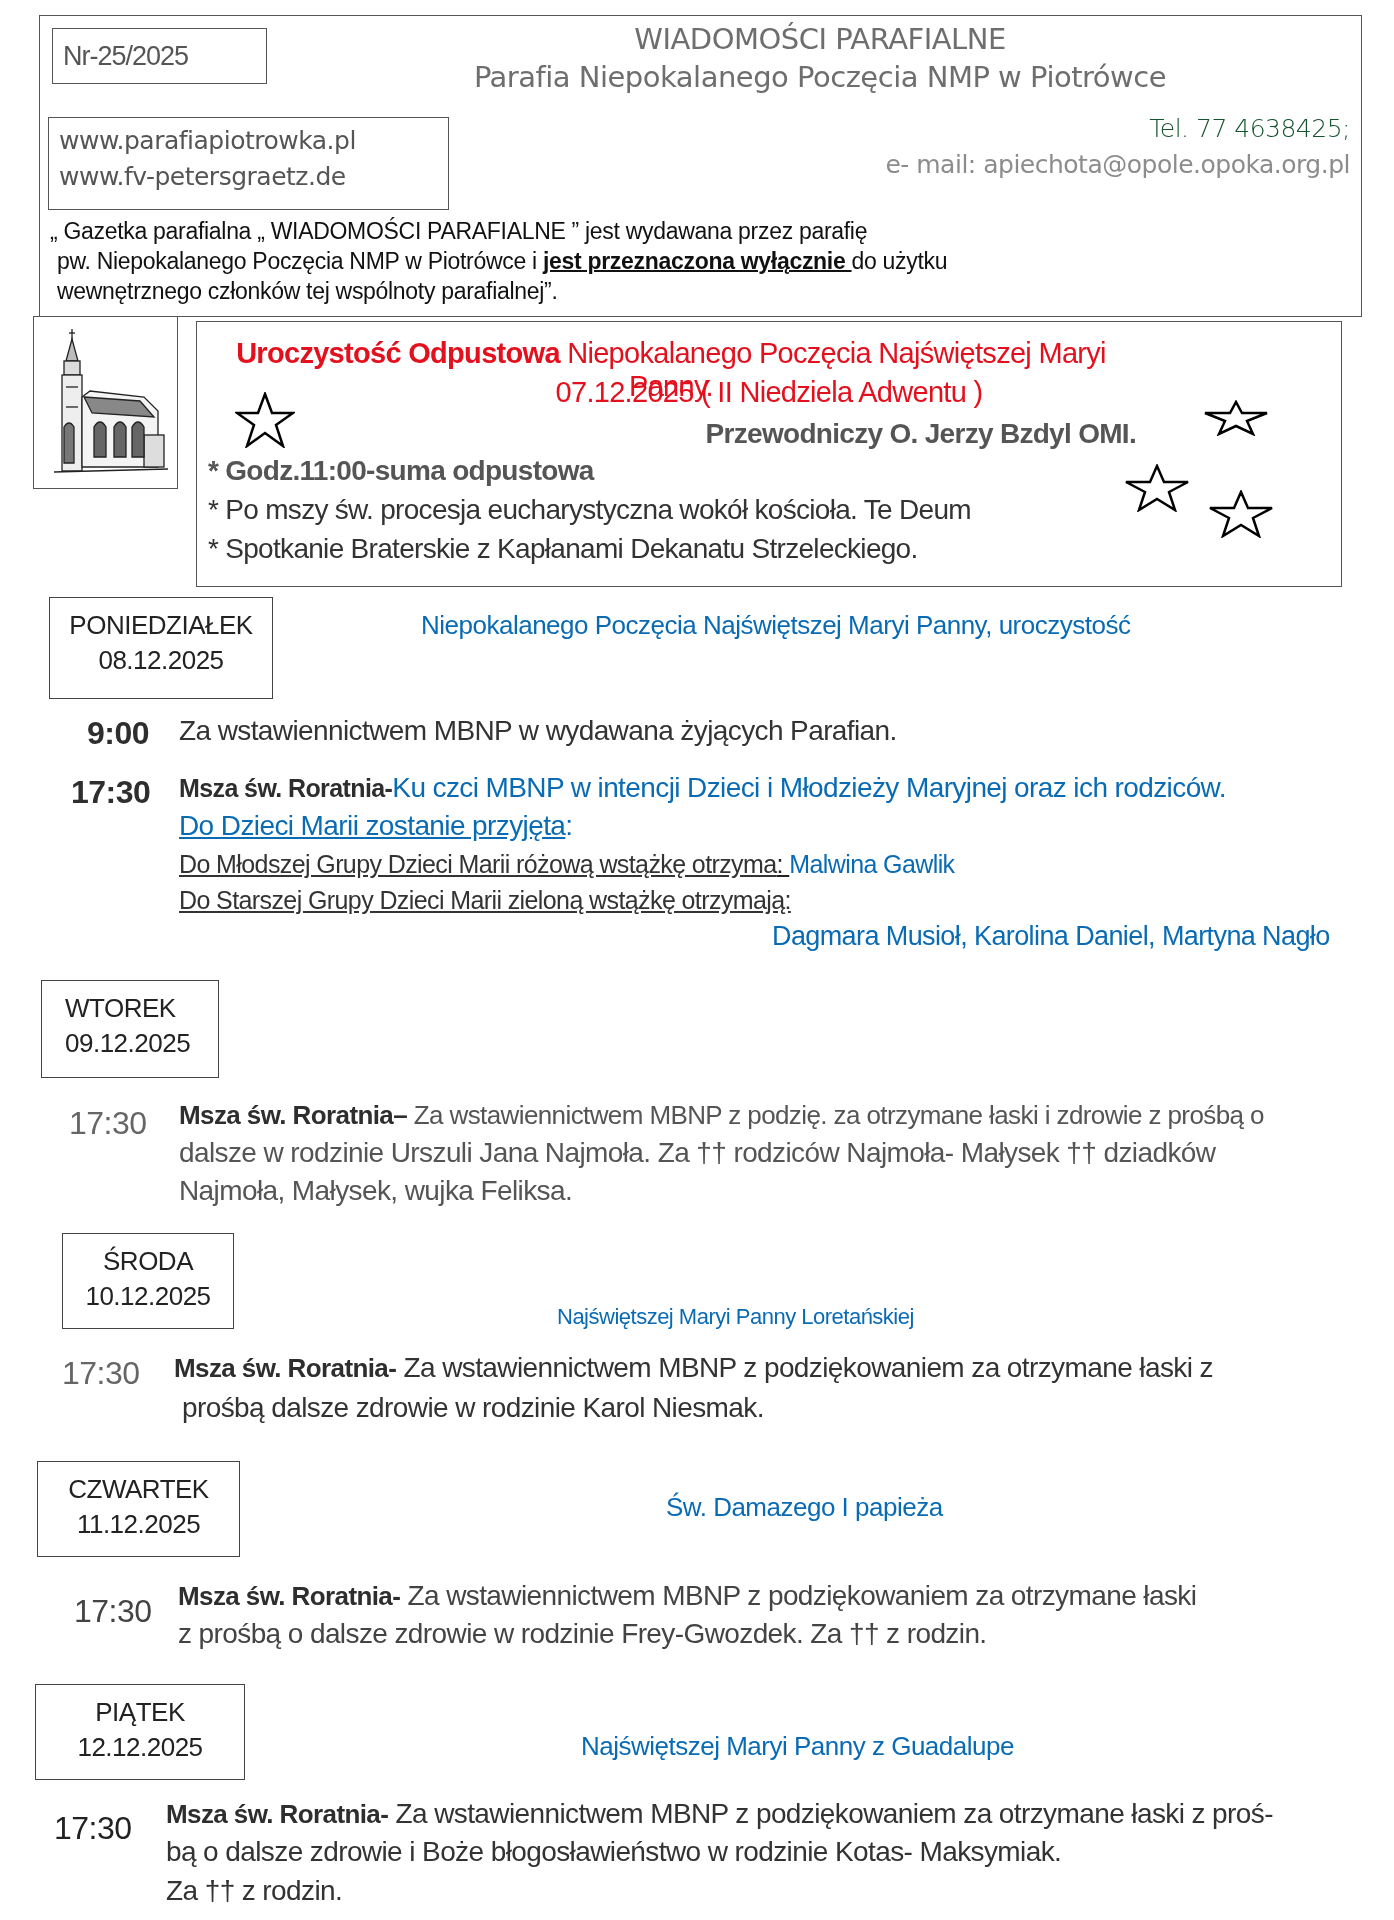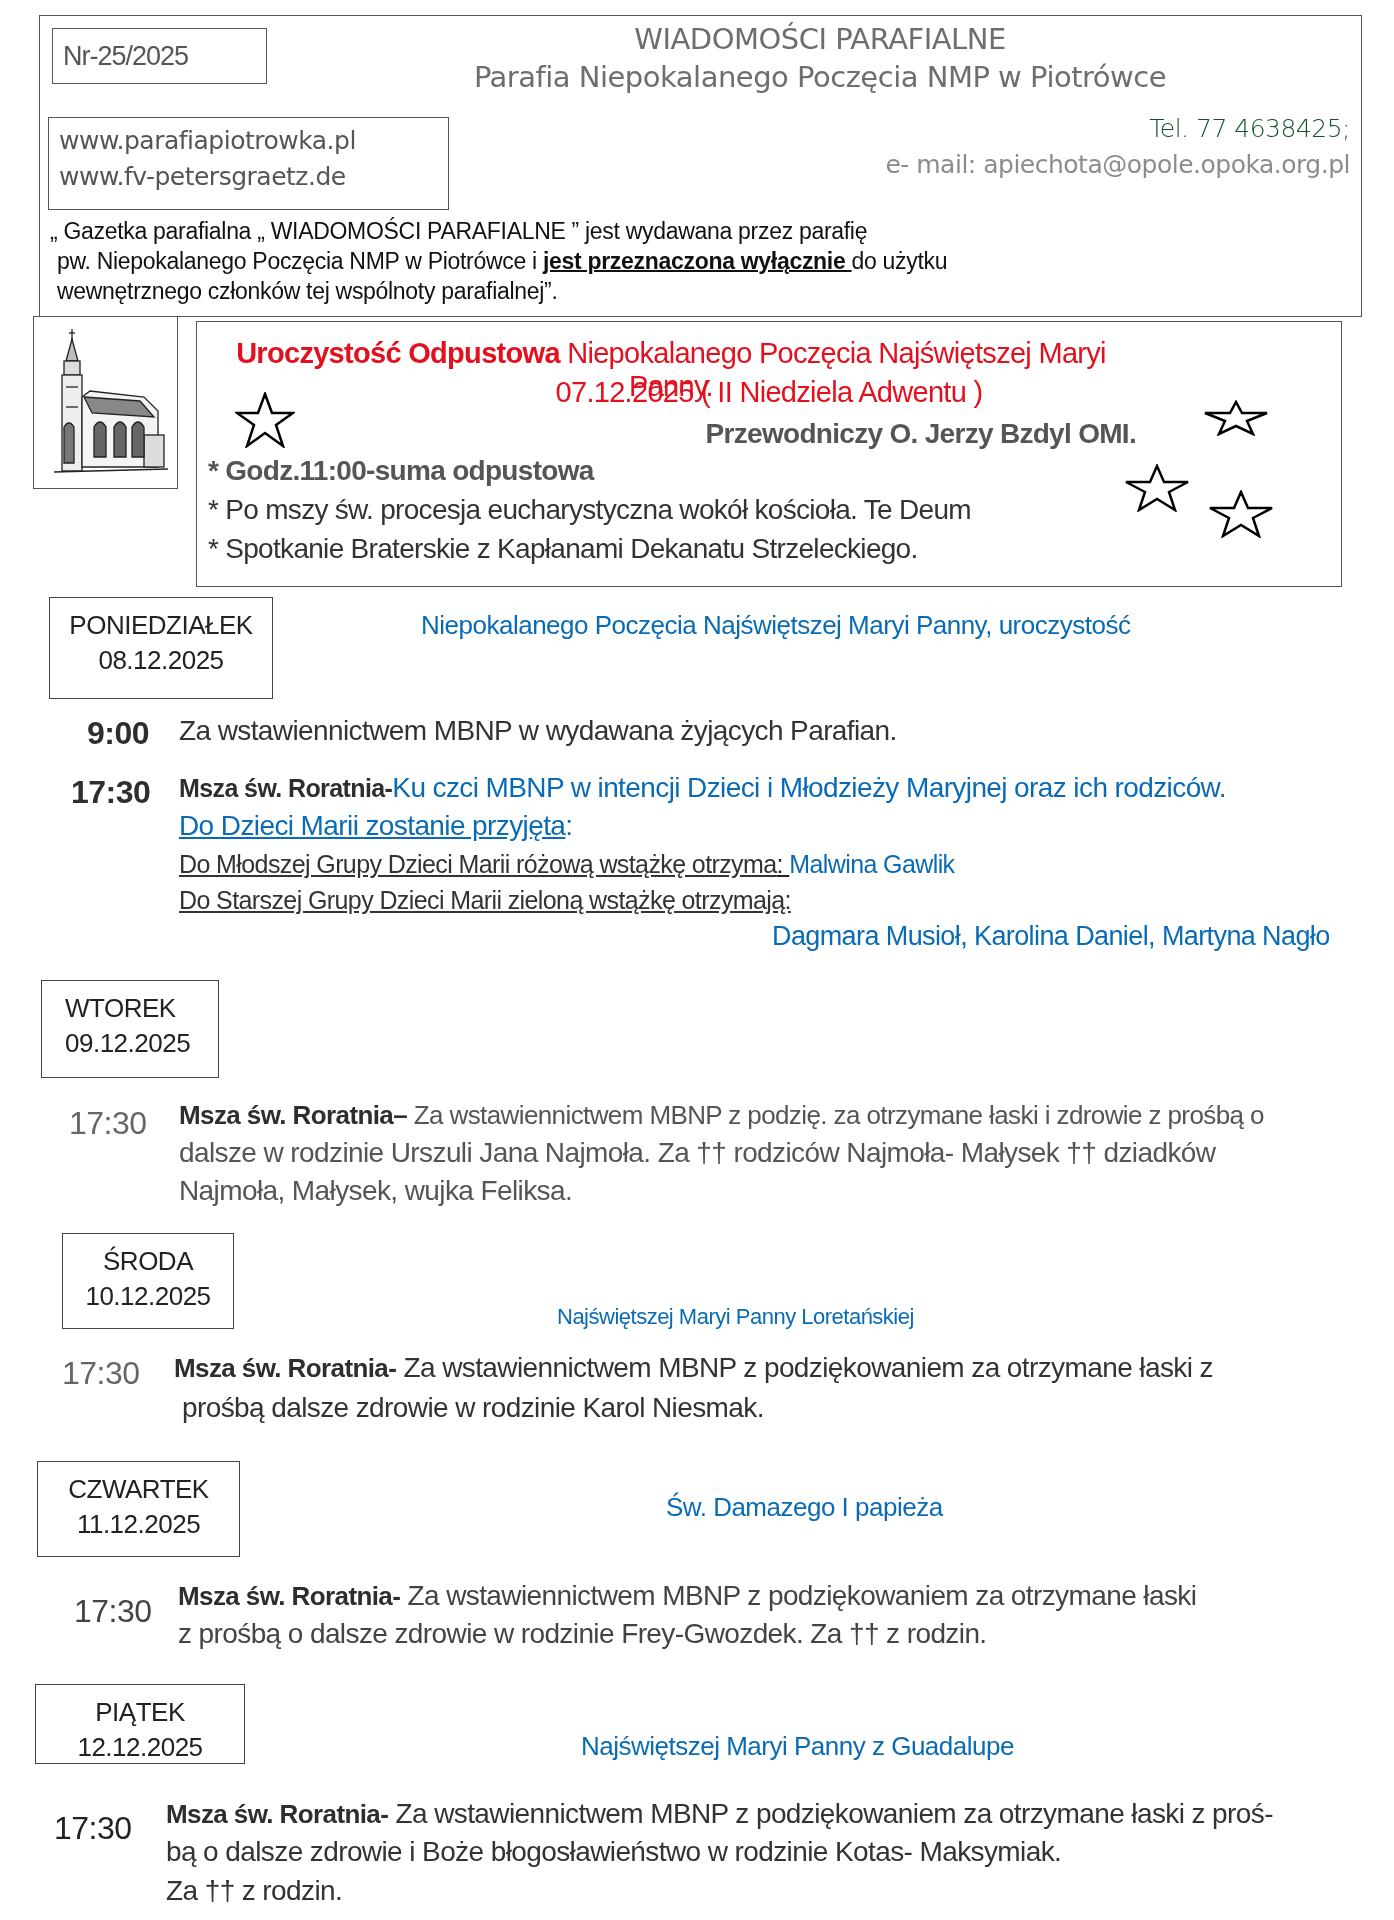--- a/index.html
+++ b/index.html
@@ -134,21 +134,21 @@
 
 <div class="daybox" style="left:37px; top:1461px; width:203px; height:96px;">
   <div>CZWARTEK</div>
   <div>11.12.2025</div>
 </div>
 <div class="feastday blue" style="left:666px; top:1492px;">Św. Damazego I papieża</div>
 <div class="time" style="left:74px; top:1593px; color:#444;">17:30</div>
 <div class="line" style="left:178px; top:1580px; color:#444;"><span class="b" style="font-size:26px;">Msza św. Roratnia-</span><span> Za wstawiennictwem MBNP z podziękowaniem za otrzymane łaski</span></div>
 <div class="line" style="left:178px; top:1618px; color:#444;">z prośbą o dalsze zdrowie w rodzinie Frey-Gwozdek. Za †† z rodzin.</div>
 
-<div class="daybox" style="left:35px; top:1684px; width:210px; height:80px;">
+<div class="daybox" style="left:35px; top:1684px; width:210px; height:96px;">
   <div>PIĄTEK</div>
   <div>12.12.2025</div>
 </div>
 <div class="feastday blue" style="left:581px; top:1731px;">Najświętszej Maryi Panny z Guadalupe</div>
 <div class="time" style="left:54px; top:1810px; color:#222;">17:30</div>
 <div class="line" style="left:166px; top:1798px; color:#333;"><span class="b" style="font-size:26px;">Msza św. Roratnia-</span><span> Za wstawiennictwem MBNP z podziękowaniem za otrzymane łaski z proś-</span></div>
 <div class="line" style="left:166px; top:1836px; color:#333;">bą o dalsze zdrowie i Boże błogosławieństwo w rodzinie Kotas- Maksymiak.</div>
 <div class="line" style="left:166px; top:1875px; color:#333;">Za †† z rodzin.</div>
 
 </body></html>

